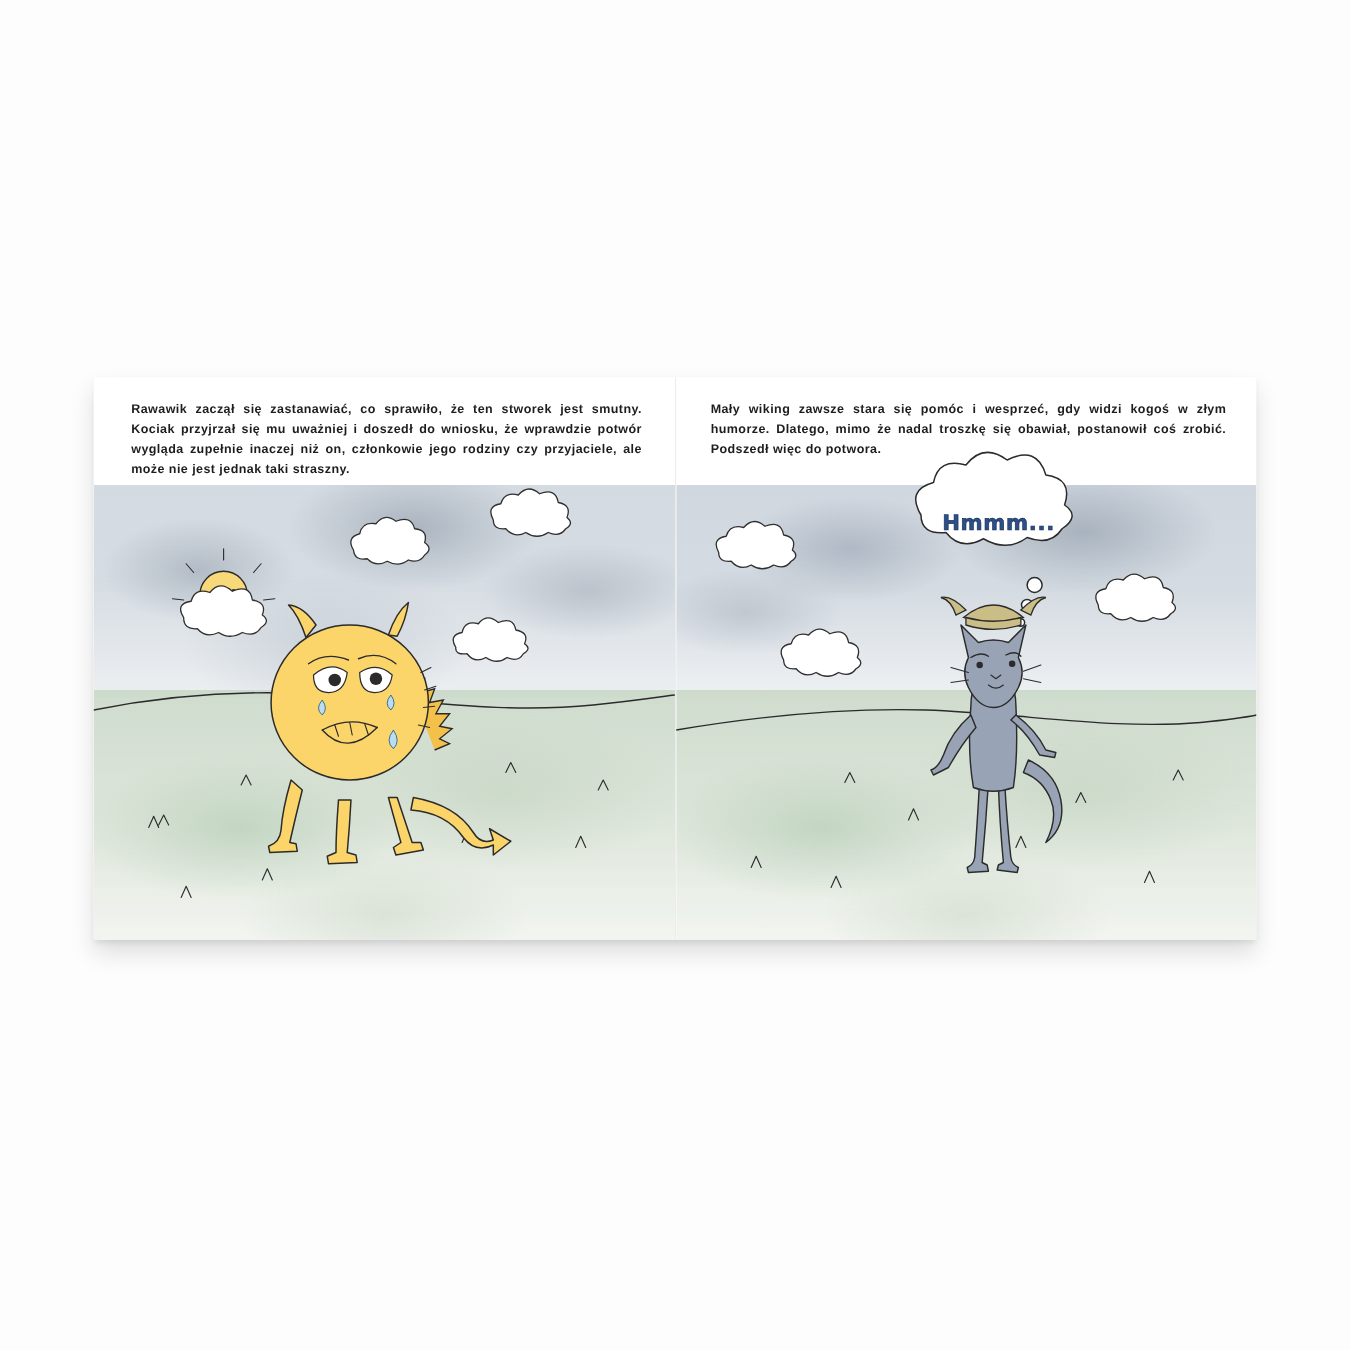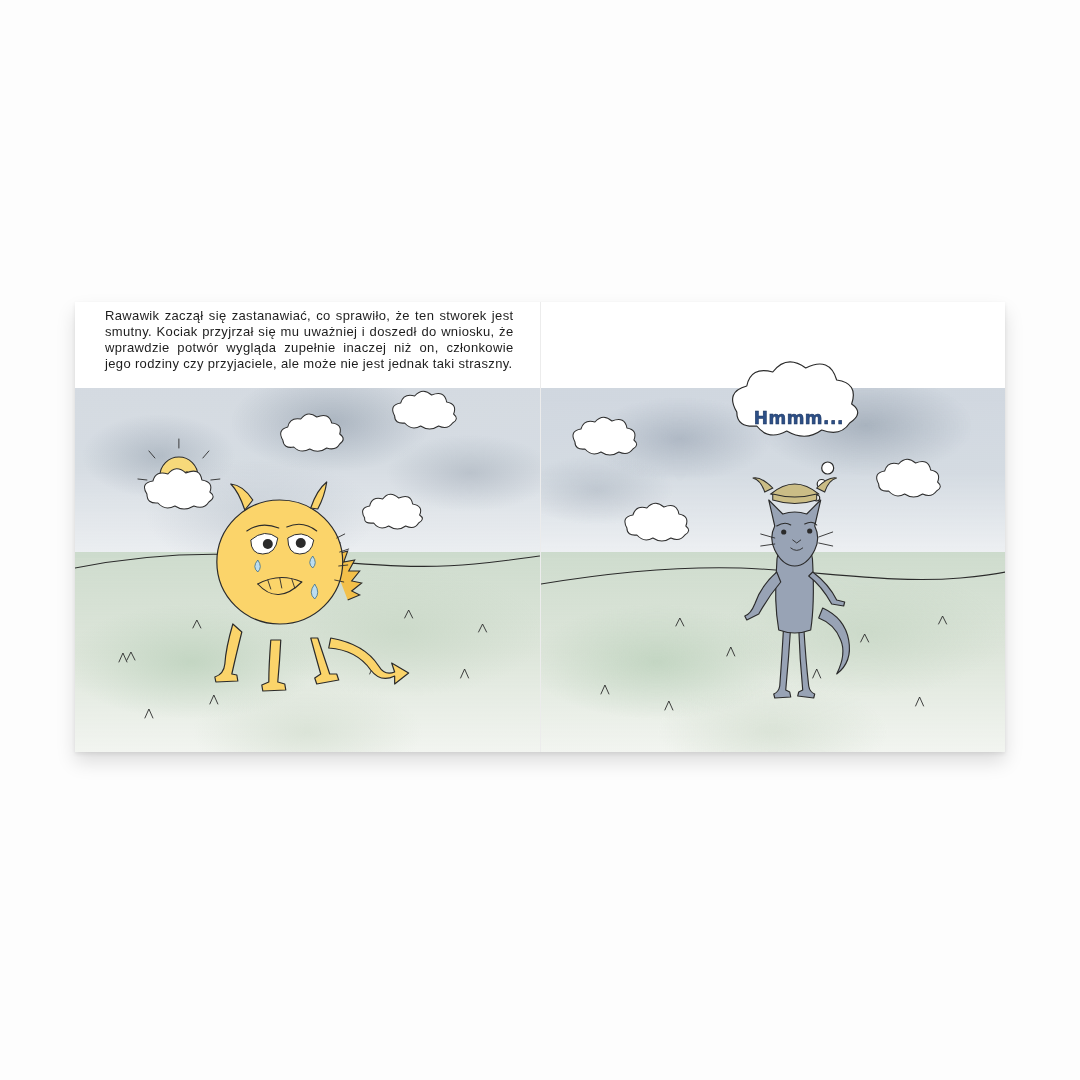--- a/index.html
+++ b/index.html
@@ -26,27 +26,28 @@
     position:relative;
     width:465px;height:450px;
     overflow:hidden;
     background:#ffffff;
   }
   .page.left{border-right:1px solid #ececec;}
 
   
   .text{
     position:absolute;
-    left:30px;right:26px;top:6px;
+    left:30px;right:26px;top:18px;
     font-family:"Liberation Sans", sans-serif;
-    font-size:13px;
+    font-size:10px;
     line-height:16px;
     color:#1d1d1d;
     letter-spacing:0.35px;
     text-align:justify;
+    font-weight:bold;
   }
   .page.right .text{left:28px;right:24px;}
 
   
   .illus{
     position:absolute;
     left:0;right:0;top:86px;bottom:0;
   }
   
   .sky{
@@ -179,20 +180,21 @@
             <path class="tear" d="M240,196 q6,9 0,15 q-7,-6 0,-15z"></path>
 
             <path class="ink-thin" d="M262,150 l8,-4 M265,164 l9,-3 M264,178 l9,-1 M260,192 l9,2"></path>
           </g>
         </svg>
       </div>
     </div>
 
     <div class="page right">
 
+      <div class="text">Mały wiking zawsze stara się pomóc i wesprzeć, gdy widzi kogoś w złym humorze. Dlatego, mimo że nadal troszkę się obawiał, postanowił coś zrobić. Podszedł więc do potwora.</div>
 
       <div class="illus">
         <div class="sky soft2"></div>
         <div class="ground"></div>
 
         <svg class="art" viewBox="0 0 465 364" preserveAspectRatio="none">
 
           <path class="ink" d="M0,196 C60,186 130,178 200,180 C280,183 350,196 420,190 C440,188 455,186 465,184"></path>
 
           <g class="ink-thin">

